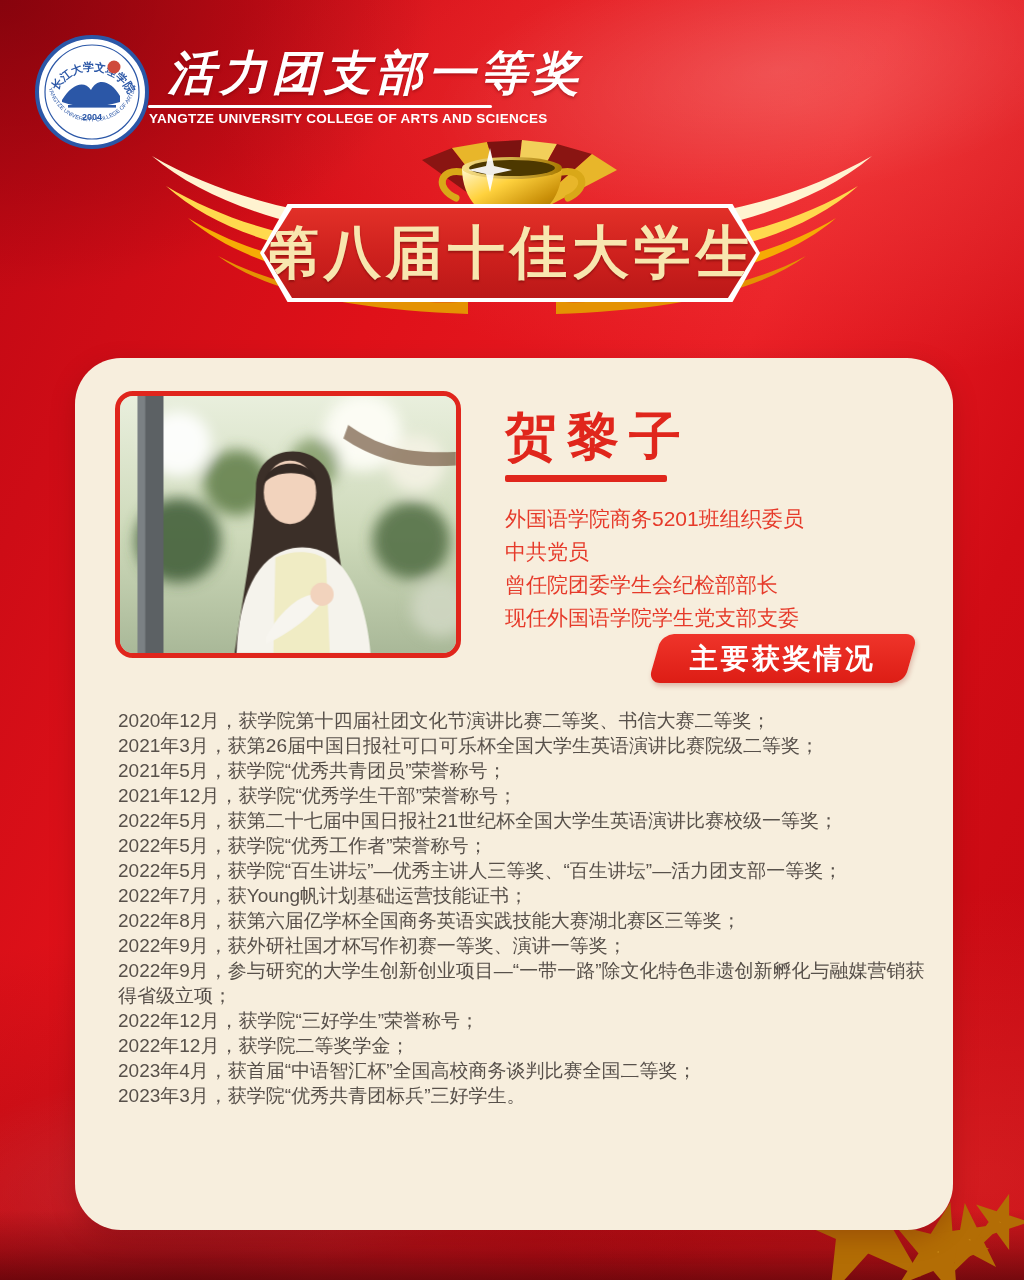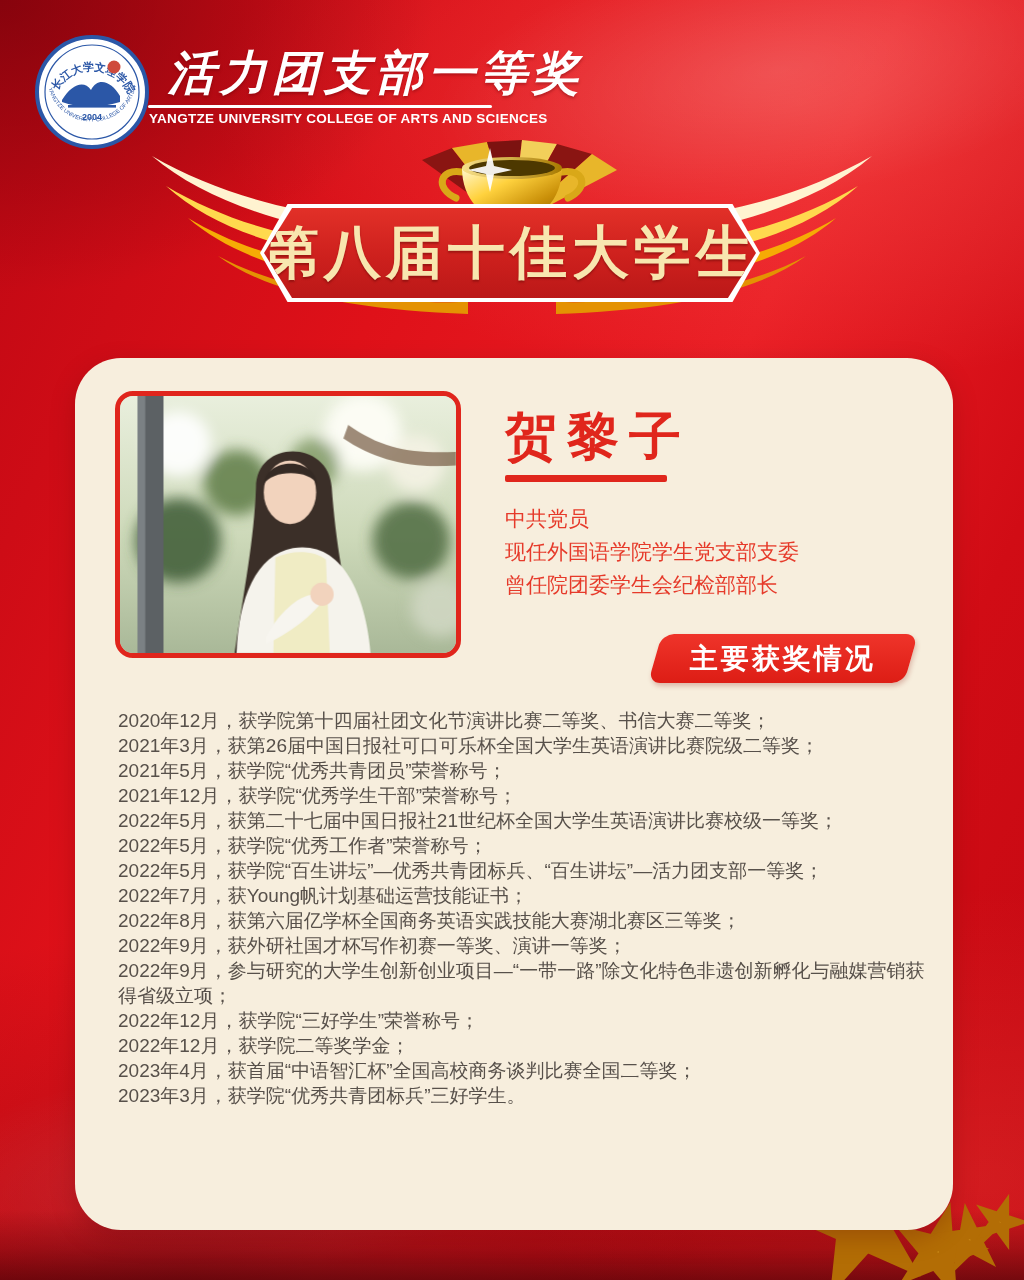--- a/index.html
+++ b/index.html
@@ -212,38 +212,39 @@
         <path d="M160,168 C176,160 200,160 212,170 L216,267 L158,267 Z" fill="#f0ecc4"></path>
         <path d="M150,250 C170,215 195,200 212,208 C200,228 172,248 150,258 Z" fill="#f7f5ef"></path>
         <circle cx="208" cy="206" r="12" fill="#f2d3bd"></circle>
       </svg>
     </div>
 
     <div class="info">
       <div class="student-name">贺黎子</div>
       <div class="name-underline"></div>
       <div class="detail-lines">
+        <div class="detail-line">外国语学院商务5201班组织委员</div>
         <div class="detail-line">中共党员</div>
+        <div class="detail-line">曾任院团委学生会纪检部部长</div>
         <div class="detail-line">现任外国语学院学生党支部支委</div>
-        <div class="detail-line">曾任院团委学生会纪检部部长</div>
       </div>
     </div>
 
     <div class="badge">
       <span class="badge-label">主要获奖情况</span>
     </div>
 
     <div class="awards">
       <p class="award">2020年12月，获学院第十四届社团文化节演讲比赛二等奖、书信大赛二等奖；</p>
       <p class="award">2021年3月，获第26届中国日报社可口可乐杯全国大学生英语演讲比赛院级二等奖；</p>
       <p class="award">2021年5月，获学院“优秀共青团员”荣誉称号；</p>
       <p class="award">2021年12月，获学院“优秀学生干部”荣誉称号；</p>
       <p class="award">2022年5月，获第二十七届中国日报社21世纪杯全国大学生英语演讲比赛校级一等奖；</p>
       <p class="award">2022年5月，获学院“优秀工作者”荣誉称号；</p>
-      <p class="award">2022年5月，获学院“百生讲坛”—优秀共青团标兵、“百生讲坛”—活力团支部一等奖；</p>
+      <p class="award">2022年5月，获学院“百生讲坛”—优秀主讲人三等奖、“百生讲坛”—活力团支部一等奖；</p>
       <p class="award">2022年7月，获Young帆计划基础运营技能证书；</p>
       <p class="award">2022年8月，获第六届亿学杯全国商务英语实践技能大赛湖北赛区三等奖；</p>
       <p class="award">2022年9月，获外研社国才杯写作初赛一等奖、演讲一等奖；</p>
       <p class="award">2022年9月，参与研究的大学生创新创业项目—“一带一路”除文化特色非遗创新孵化与融媒营销获得省级立项；</p>
       <p class="award">2022年12月，获学院“三好学生”荣誉称号；</p>
       <p class="award">2022年12月，获学院二等奖学金；</p>
       <p class="award">2023年4月，获首届“中语智汇杯”全国高校商务谈判比赛全国二等奖；</p>
       <p class="award">2023年3月，获学院“优秀共青团标兵”三好学生。</p>
     </div>
   </div>

